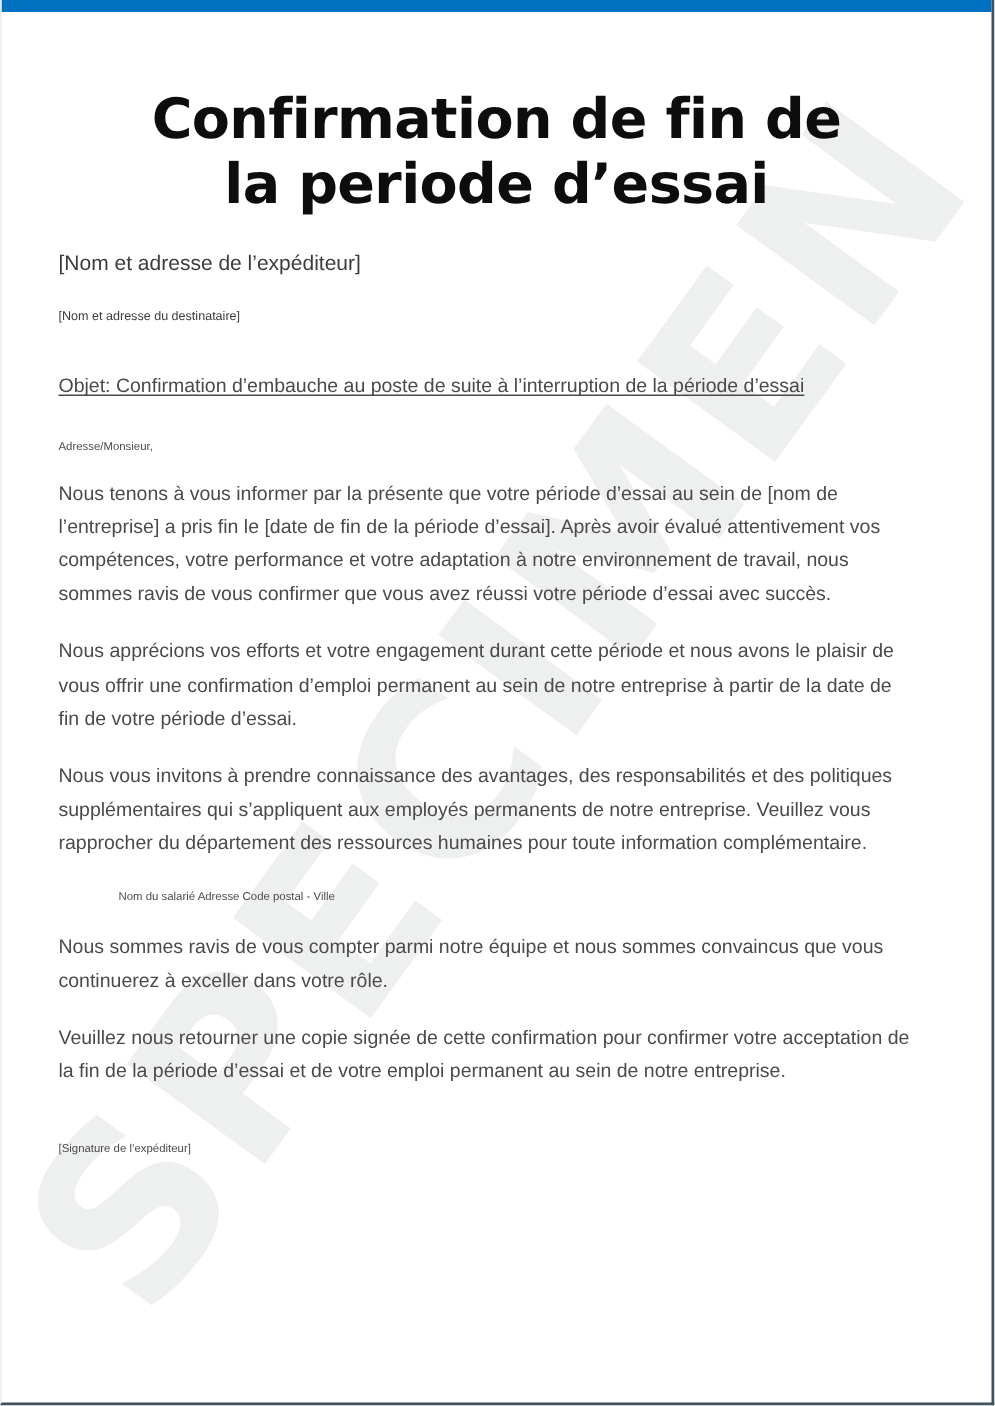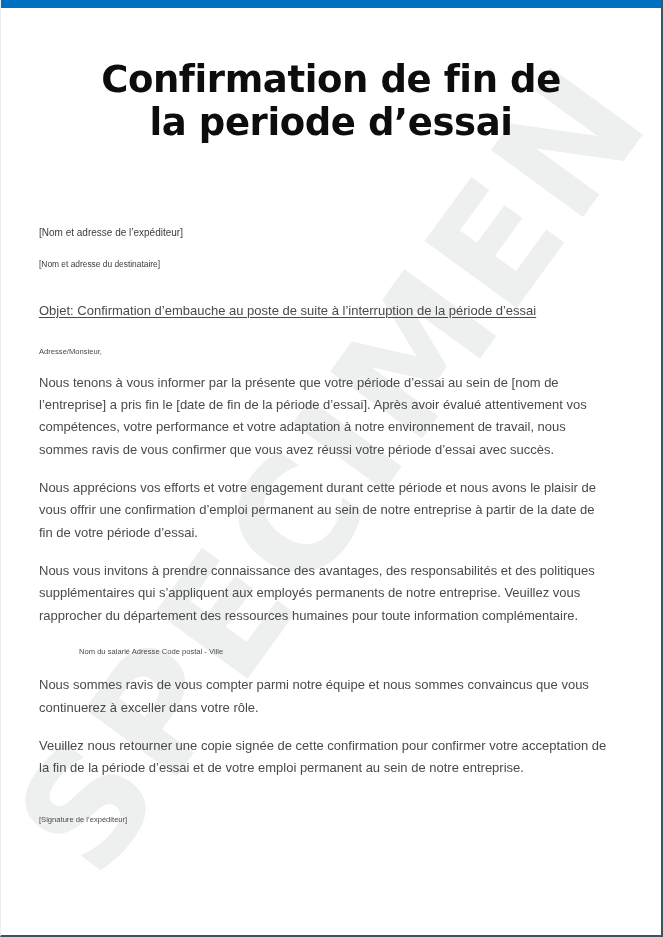--- a/index.html
+++ b/index.html
@@ -71,22 +71,22 @@
     font-size: 37px;
     font-weight: bold;
     line-height: 1.17;
     text-align: center;
     color: #0d0d0d;
     letter-spacing: -0.4px;
     padding-left: 48px;
     padding-right: 48px;
   }
   .sender-block {
-    margin-top: 80px;
-    font-size: 10px;
+    margin-top: 20px;
+    font-size: 14px;
     line-height: 1.55;
     color: #3c3c3c;
   }
   .sender-block div { white-space: nowrap; }
 
   .recipient-block {
     margin-top: 18px;
     text-align: left;
     font-size: 8.4px;
     line-height: 1.55;

